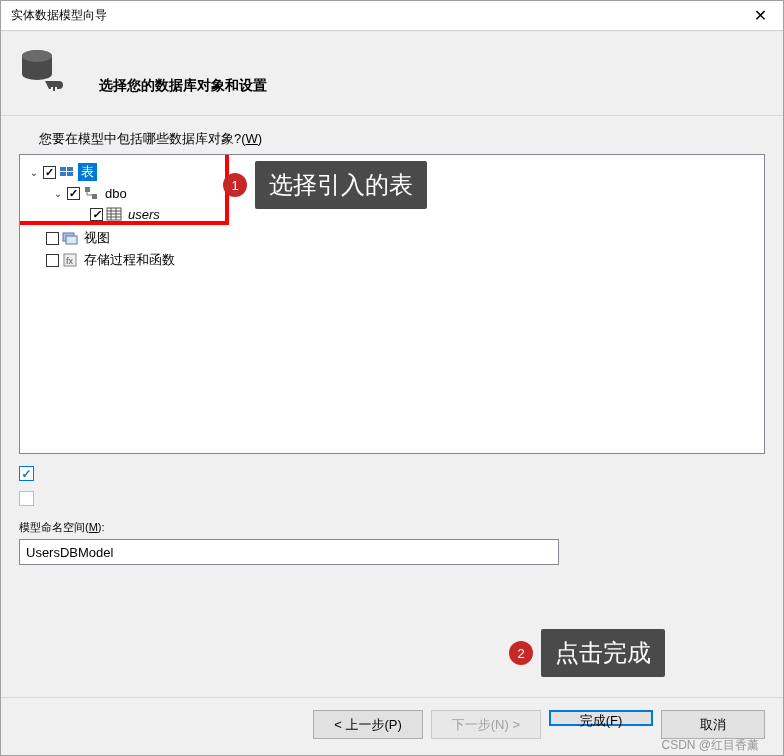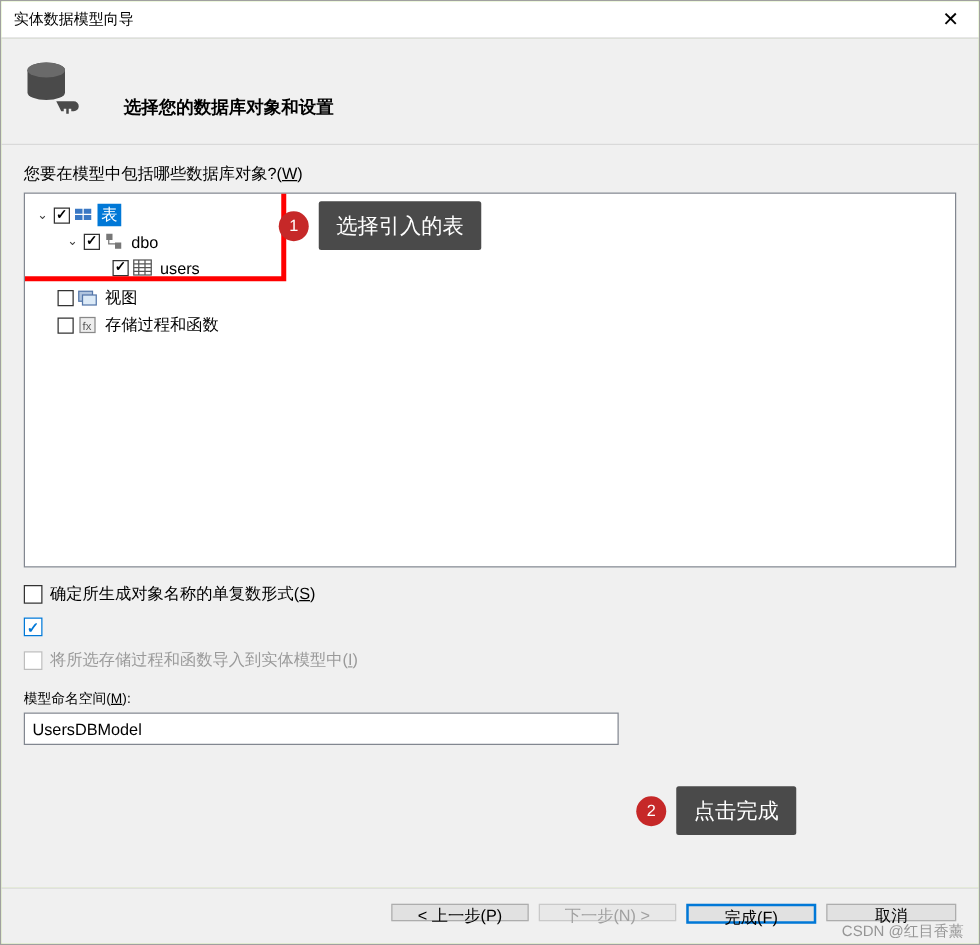--- a/index.html
+++ b/index.html
@@ -48,36 +48,36 @@
     .db-icon { width: 50px; height: 50px; position: relative; }
     .header-text { font-size: 14px; font-weight: bold; color: #000; padding-top: 28px;}
     .content {
       flex: 1;
       background: #f0f0f0;
       padding: 14px 18px 0 18px;
       display: flex;
       flex-direction: column;
       position: relative;
     }
-    .label-line { font-size: 13px; margin-bottom: 6px; }
+    .label-line { font-size: 13px; margin-bottom: 6px; margin-left: 20px; }
     .label-line u { text-decoration: underline; }
     .treebox {
       background: #fff;
       border: 1px solid #828790;
       height: 300px;
       padding: 6px 2px;
       overflow: auto;
       position: relative;
     }
     .tree ul { list-style: none; }
     .tree li { white-space: nowrap; padding: 1px 0; }
     .row { display: inline-flex; align-items: center; gap: 3px; height: 20px; }
     .indent0 { padding-left: 6px; }
     .indent1 { padding-left: 30px; }
-    .indent2 { padding-left: 68px; }
+    .indent2 { padding-left: 68px; font-style: italic; }
     .indent0b { padding-left: 24px; }
     .toggle {
       width: 12px; height: 12px; display: inline-flex;
       align-items: center; justify-content: center;
       font-size: 10px; color: #404040; cursor: default;
       font-family: Arial;
     }
     .cb {
       width: 13px; height: 13px; border: 1px solid #333;
       background: #fff; display: inline-flex;
@@ -105,65 +105,65 @@
       background: #c62828;
       border-radius: 50%;
       color: #fff; font-size: 13px;
       display: flex; align-items: center; justify-content: center;
       margin-right: 8px;
       flex-shrink: 0;
     }
     .callout .bubble {
       background: #4a4a4a;
       color: #fff;
-      font-size: 17px;
+      font-size: 24px;
       padding: 8px 14px;
       border-radius: 2px;
     }
     .opts { margin-top: 12px; display: flex; flex-direction: column; gap: 10px; }
     .opt { display: flex; align-items: center; gap: 6px; font-size: 13px; }
     .opt .cb2 {
       width: 15px; height: 15px; border: 1px solid #333; background:#fff;
       display: inline-flex; align-items: center; justify-content: center;
       font-size: 12px;
     }
     .opt .cb2.checked { border-color: #0078d7; }
     .opt .cb2.checked::after { content: "✓"; color: #0078d7; font-weight: bold; }
     .opt.disabled { color: #9a9a9a; }
     .opt.disabled .cb2 { border-color: #bdbdbd; }
     .ns-label { margin-top: 14px; font-size: 11px; }
     .ns-input {
-      width: 476px; height: 26px; border: 1px solid #828790;
+      width: 540px; height: 26px; border: 1px solid #828790;
       padding: 2px 6px; font-size: 13px; font-family: inherit;
       margin-top: 4px; background:#fff;
     }
     .footer {
       background: #f0f0f0;
       padding: 12px 18px 16px 0;
       display: flex;
       justify-content: flex-end;
       gap: 8px;
       border-top: 1px solid #d9d9d9;
       margin-top: auto;
     }
     .btn {
       min-width: 104px;
-      height: 14px;
+      height: 29px;
       border: 1px solid #adadad;
       background: #e1e1e1;
       font-size: 13px;
       font-family: inherit;
       cursor: default;
       padding: 0 20px;
     }
     .btn:disabled { color: #a0a0a0; background: #e8e8e8; border-color: #c9c9c9; }
     .btn.primary { border: 2px solid #0078d7; padding: 0 9px; height:16px; }
     .watermark {
       position: absolute;
-      right: 12px; bottom: 1px;
+      right: 24px; bottom: 1px;
       font-size: 12px; color: rgba(120,120,120,0.75);
       z-index: 20;
       pointer-events: none;
     }
   </style>
 </head>
 <body>
 
 <div class="window">
 
@@ -273,29 +273,24 @@
       <div class="highlight-box" style="left:-9px; top:-14px; width:218px; height:84px;"></div>
     </div>
 
     <div class="callout" style="left:222px; top:45px;">
       <div class="num">1</div>
       <div class="bubble">选择引入的表</div>
     </div>
 
     <div class="opts">
       <label class="opt">
-        <span class="cb2"></span>
-        <span><span>确定所生成对象名称的单复数形式(</span><u>S</u><span>)</span></span>
-      </label>
-      <label class="opt">
         <span class="cb2 checked"></span>
       </label>
       <label class="opt disabled">
         <span class="cb2"></span>
-        <span><span>将所选存储过程和函数导入到实体模型中(</span><u>I</u><span>)</span></span>
       </label>
     </div>
 
     <div class="ns-label">
       <span>模型命名空间(</span><u>M</u><span>):</span>
     </div>
     <input class="ns-input" type="text" value="UsersDBModel" style="">
 
     <div class="callout" style="left:508px; top:513px;">
       <div class="num">2</div>

